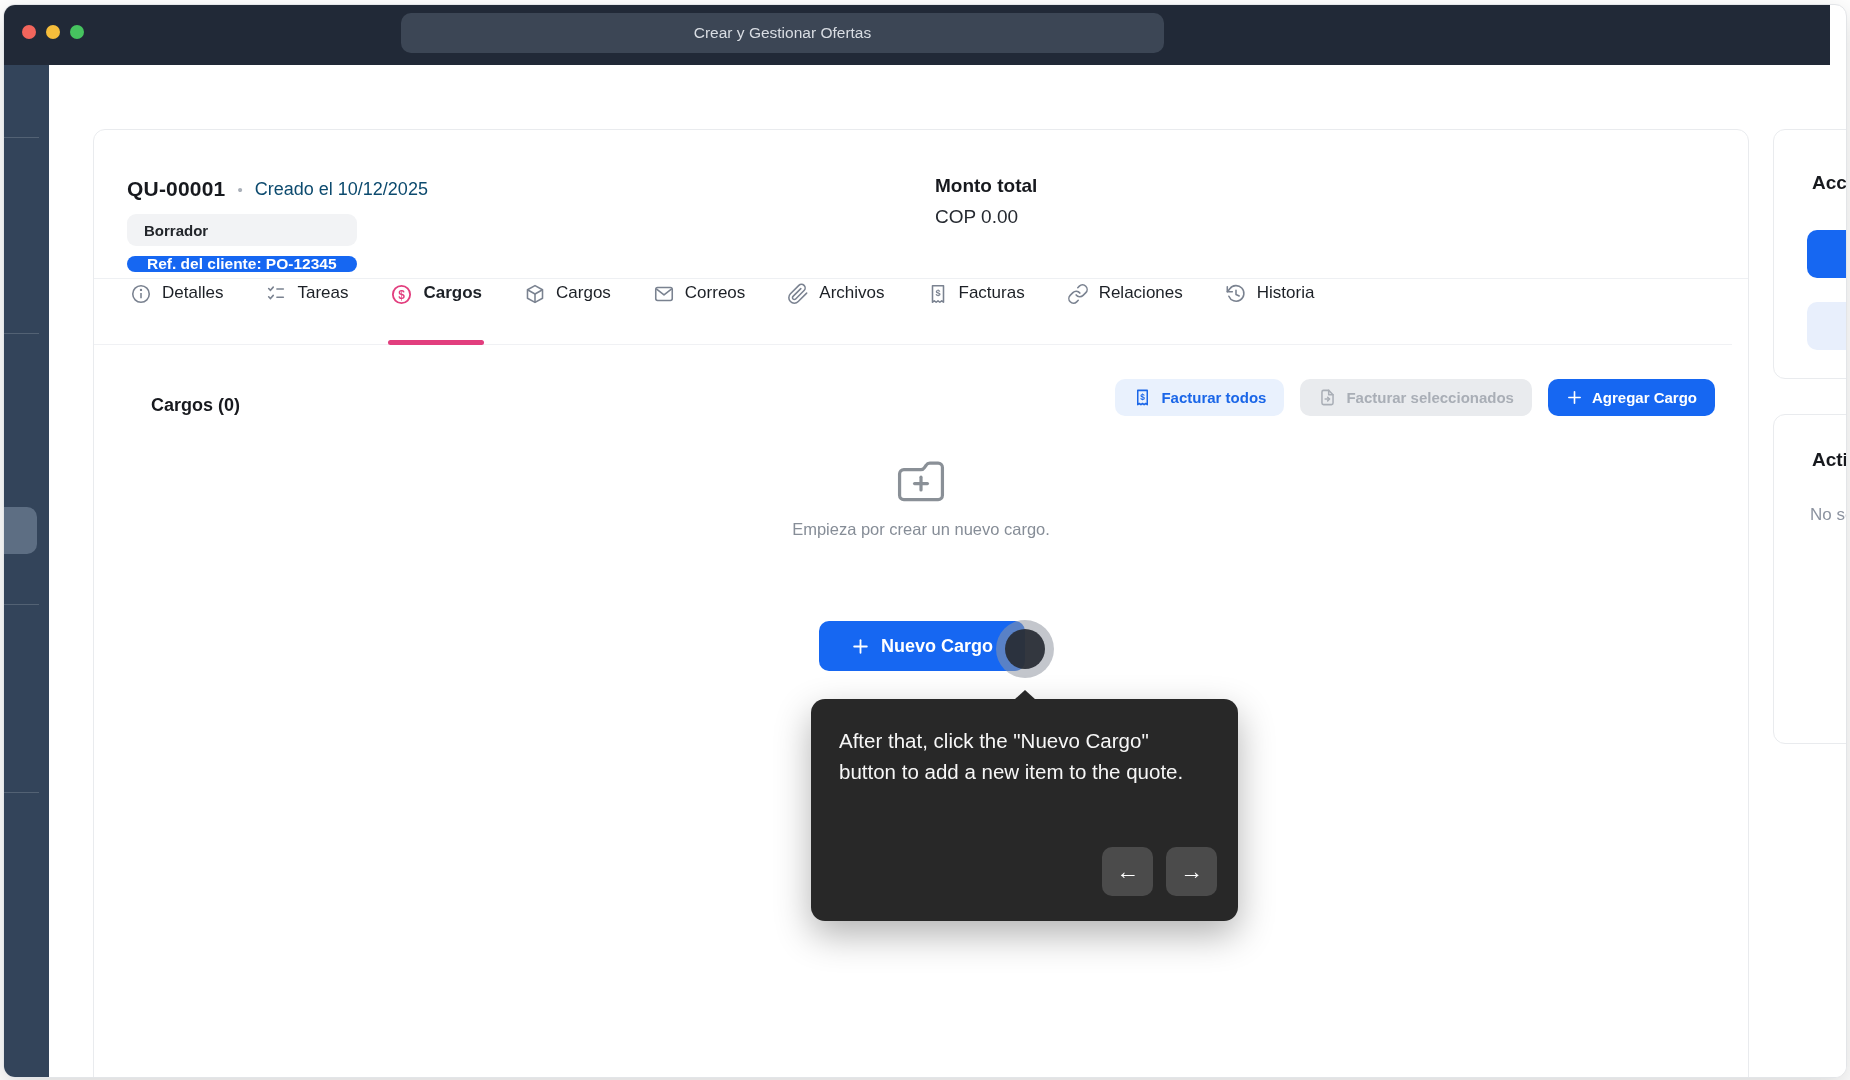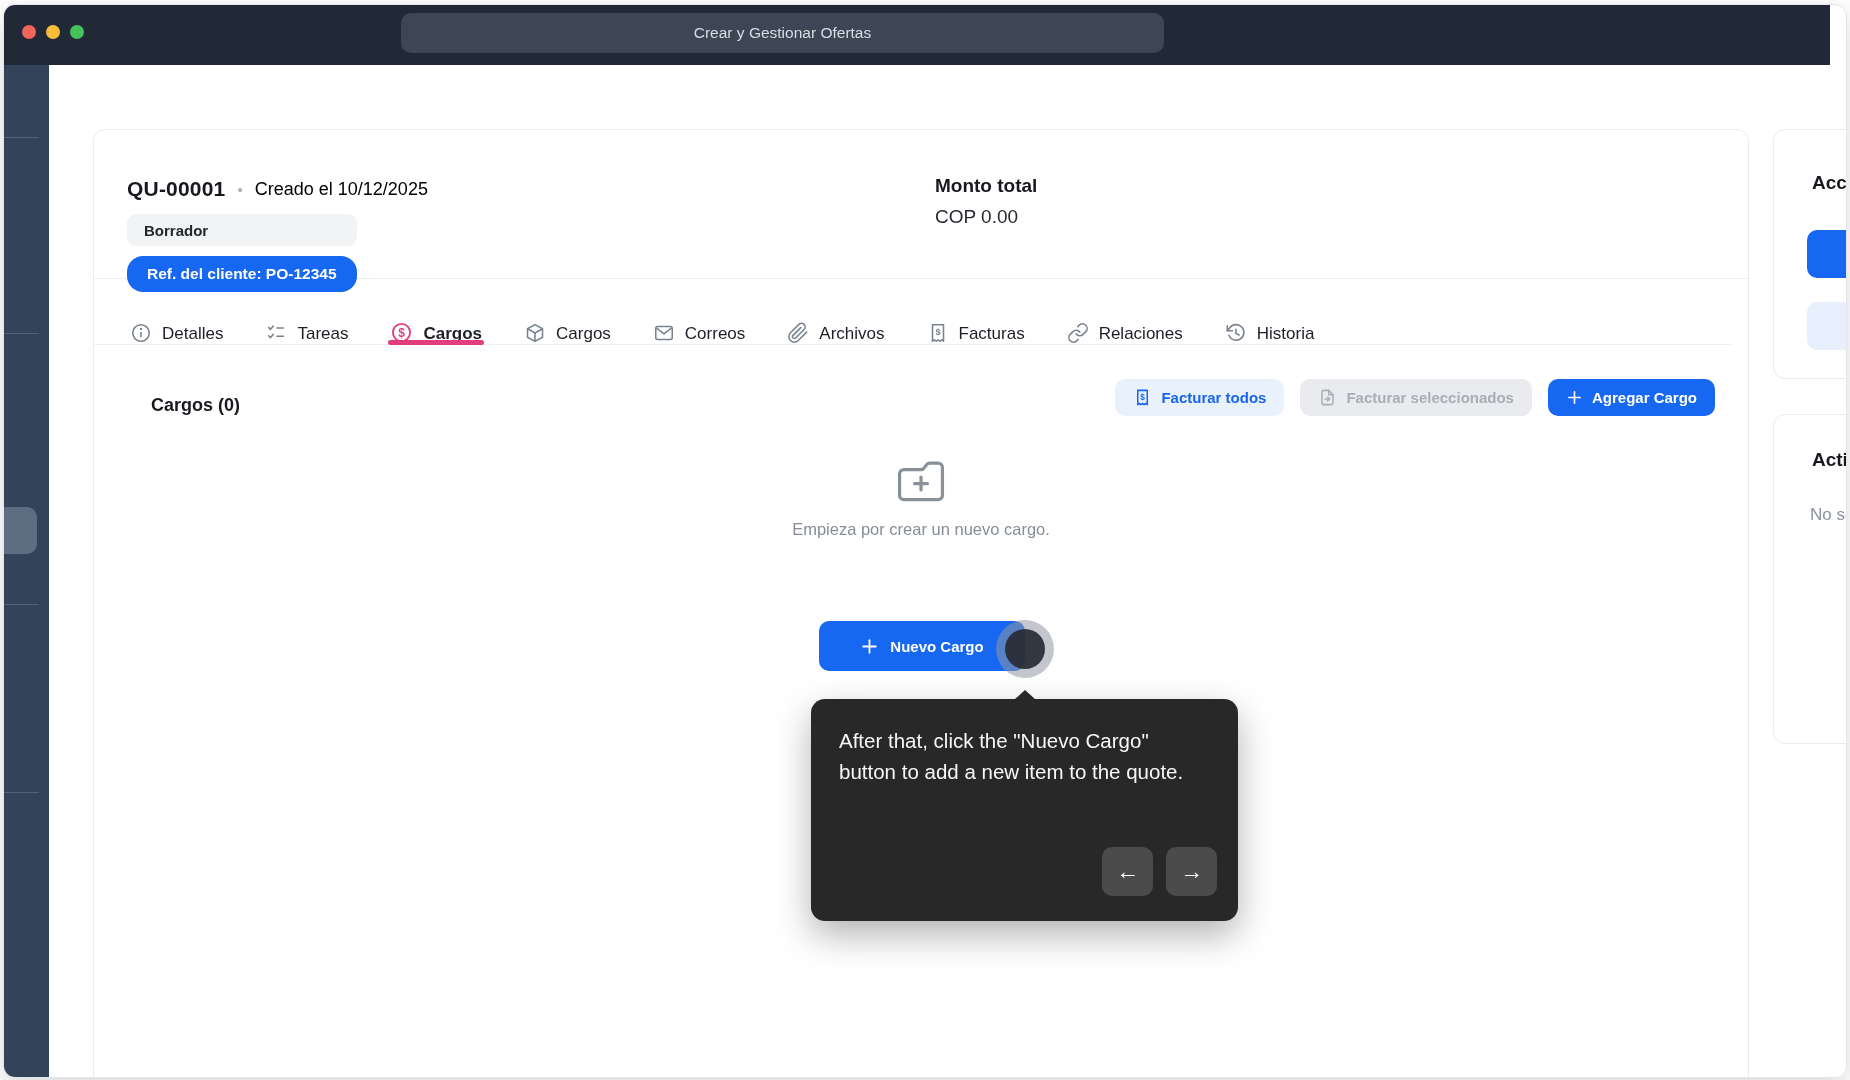--- a/index.html
+++ b/index.html
@@ -27,35 +27,35 @@
     background:#5d6e83; border-radius:0 10px 10px 0; }
 
   
   .main-card { position:absolute; left:89px; top:64px; width:1656px; height:1008px;
     background:#fff; border:1px solid #e9ebee; border-radius:12px; }
 
   .card-header { position:absolute; left:0; top:0; right:0; height:149px; border-bottom:1px solid #eef0f3; }
   .qrow { position:absolute; left:33px; top:47px; display:flex; align-items:center; gap:12px; }
   .qid { font-size:21px; font-weight:800; color:#17191e; letter-spacing:.2px; }
   .qdot { color:#aab0b9; font-size:15px; }
-  .qcreated { font-size:18px; color:#000000; }
+  .qcreated { font-size:18px; color:#0c4a6e; }
   .badges { position:absolute; left:33px; top:84px; display:flex; gap:10px;flex-direction:column; }
   .badge-draft { height:32px; display:flex; align-items:center; padding:0 17px;
     background:#f2f3f5; border-radius:9px; color:#23262b; font-size:15px; font-weight:600; }
-  .badge-ref { height:36px; display:flex; align-items:center; padding:0 20px;
+  .badge-ref { height:16px; display:flex; align-items:center; padding:0 20px;
     background:#1667f2; border-radius:16px; color:#fff; font-size:15.5px; font-weight:600; }
   .monto { position:absolute; left:841px; top:45px; }
   .monto-label { font-size:19px; font-weight:700; color:#17191e; }
   .monto-value { margin-top:9px; font-size:19px; color:#262a31; }
 
   
   .tabs { position:absolute; left:0; top:149px; right:16px; height:66px;
     border-bottom:1px solid #f0f1f4; display:flex; align-items:center; gap:42px;
     padding-left:36px; padding-top:4px; }
-  .tab { position:relative; height:100%; display:flex; align-items:flex-end; gap:10px;
+  .tab { position:relative; height:100%; display:flex; align-items:flex-start; gap:10px;
     font-size:17px; color:#1c2026; cursor:pointer; }
   .tab .ticon { color:#7a8290; display:flex; }
   .tab.active .ticon { color:#e23e7e; }
   .tab.active { font-weight:600; }
   .tab-underline { position:absolute; left:-2px; right:-2px; bottom:-1px; height:5px;
     background:#e23e7e; border-radius:3px; }
 
   
   .section-row { position:absolute; left:33px; right:33px; top:248px; height:38px;
     display:flex; align-items:flex-end; justify-content:space-between;margin-left:24px; }
@@ -69,21 +69,21 @@
   .btn-primary { background:#1667f2; color:#ffffff; }
 
   
   .empty { position:absolute; left:0; right:0; top:330px; text-align:center; color:#8a9097; }
   .empty-icon { display:inline-flex; }
   .empty-title { margin-top:18px; font-size:17px; font-weight:700; color:#17191e; }
   .empty-sub { margin-top:11px; font-size:16.5px; color:#868d97; }
   .new-charge-btn { position:absolute; left:725px; top:491px; width:206px; height:50px;
     background:#1667f2; color:#fff; border:none; border-radius:10px;
     display:flex; align-items:center; justify-content:center; gap:11px;
-    font-size:15px; font-weight:700; font-family:inherit; cursor:pointer; }
+    font-size:18px; font-weight:700; font-family:inherit; cursor:pointer; }
 
   
   .cursor-ring { position:absolute; left:992px; top:555px; width:58px; height:58px;
     border-radius:50%; background:rgba(145,152,163,.55); z-index:40; }
   .cursor-dot { position:absolute; left:9px; top:9px; width:40px; height:40px;
     border-radius:50%; background:rgba(40,44,52,.93); }
 
   
   .tooltip { position:absolute; left:807px; top:634px; width:427px; height:222px;
     background:#282828; border-radius:14px; z-index:50;

